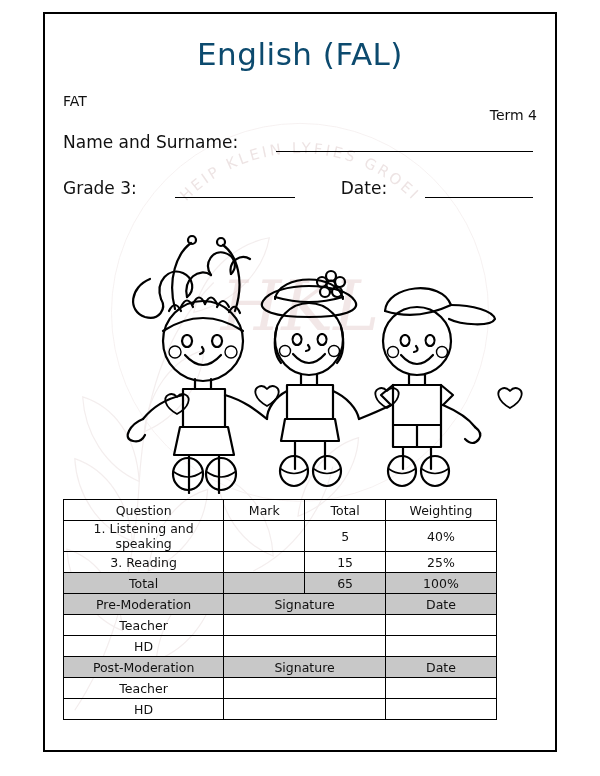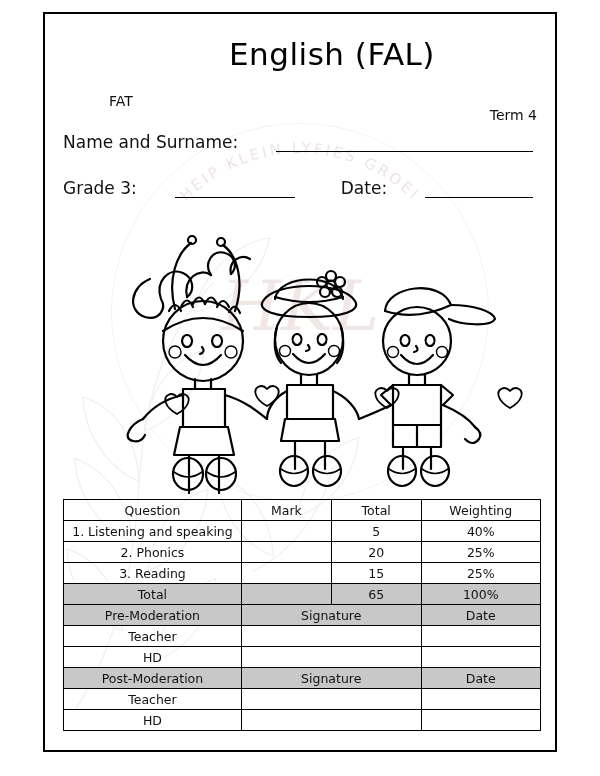--- a/index.html
+++ b/index.html
@@ -49,33 +49,31 @@
   .title {
     position: absolute;
     left: 0;
     top: 22px;
     width: 100%;
     text-align: center;
     font-size: 31px;
     letter-spacing: 0.5px;
     font-family: "DejaVu Sans", sans-serif;
     font-weight: 400;
-    color: #000000;
+    color: #0c4a6e;
     z-index: 3;
-    padding-left: 32px;
   }
 
   .fat-label {
     position: absolute;
     left: 18px;
     top: 79px;
     font-size: 14px;
     font-family: "DejaVu Sans", sans-serif;
     z-index: 3;
-    margin-left: 46px;
   }
   .term-label {
     position: absolute;
     right: 18px;
     top: 93px;
     font-size: 14px;
     font-family: "DejaVu Sans", sans-serif;
     z-index: 3;
   }
 
@@ -122,21 +120,21 @@
     width: 430px;
     height: 275px;
     z-index: 2;
   }
 
   
   .marks-table {
     position: absolute;
     left: 18px;
     top: 485px;
-    width: 478px;
+    width: 434px;
     border-collapse: collapse;
     z-index: 3;
     font-family: "DejaVu Sans", sans-serif;
     font-size: 12.5px;
     background: transparent;
   }
   .marks-table td, .marks-table th {
     border: 1px solid #000;
     height: 20px;
     padding: 0 5px;
@@ -347,26 +345,20 @@
         </tr>
       </thead>
       <tbody>
         <tr>
           <td class="c-left">1.  Listening and speaking</td>
           <td class="c-center"></td>
           <td class="c-center">5</td>
           <td class="c-center">40%</td>
         </tr>
         <tr>
-          <td class="c-left">2. Phonics</td>
-          <td class="c-center"></td>
-          <td class="c-center">20</td>
-          <td class="c-center">25%</td>
-        </tr>
-        <tr>
           <td class="c-left">3. Reading</td>
           <td class="c-center"></td>
           <td class="c-center">15</td>
           <td class="c-center">25%</td>
         </tr>
         <tr>
           <td class="c-center shaded">Total</td>
           <td class="c-center shaded"></td>
           <td class="c-center shaded">65</td>
           <td class="c-center shaded">100%</td>

